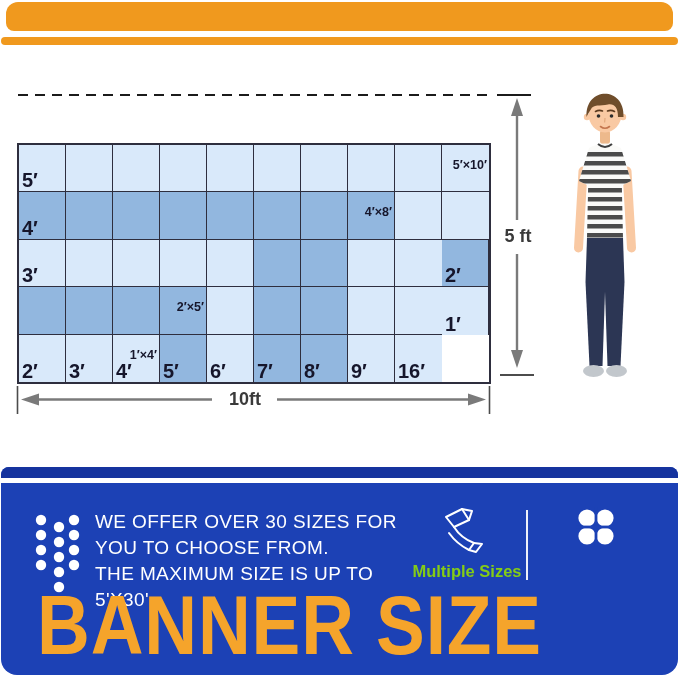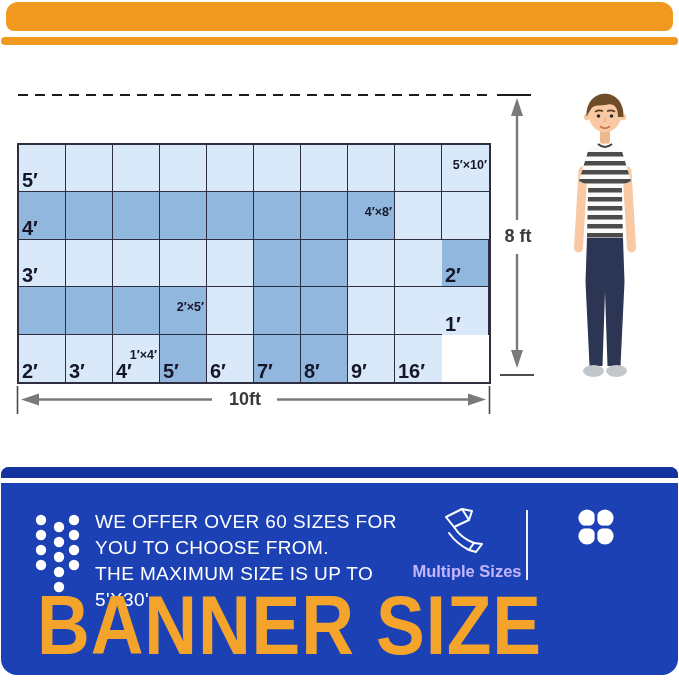--- a/index.html
+++ b/index.html
@@ -45,21 +45,21 @@
     background:var(--panel-blue,#1C41B5);}
   #panel-accent{position:absolute;left:0;top:0;width:100%;height:11px;
     background:var(--panel-blue-dark,#15339E);border-bottom:5px solid #ffffff;
     border-radius:8px 8px 0 0;}
   #dots{left:33px;top:46px;}
   #intro{left:94px;top:42px;width:330px;color:#ffffff;font-size:19px;line-height:26px;
     font-weight:400;letter-spacing:0.4px;}
   #divider{left:525px;top:43px;width:2px;height:70px;background:#ffffff;opacity:.92;}
   #ribbon-icon{left:437px;top:39px;}
   #clover-icon{left:575px;top:40px;}
-  .feature-label{color:#c4b5fd;font-weight:bold;text-align:center;line-height:1.1;}
+  .feature-label{color:#84cc16;font-weight:bold;text-align:center;line-height:1.1;}
   #feat1{left:402px;top:95px;width:128px;font-size:16.5px;}
   #feat2{left:527px;top:95px;width:140px;font-size:16px;}
   #banner-title{left:36px;top:116px;font-size:84px;font-weight:bold;line-height:1;
     letter-spacing:1px;color:var(--title-orange,#F5A42B);white-space:nowrap;
     transform:scaleX(0.87);transform-origin:left top;}
 </style>
 </head>
 <body>
 
 <div id="bar1" class="abs"></div>
@@ -165,21 +165,21 @@
 </svg>
 <div id="label-10ft" class="abs measure-label">10ft</div>
 
 <svg class="abs" style="left:499px;top:96px" width="38" height="284" viewBox="0 0 38 284">
   <line x1="18" y1="15" x2="18" y2="124" stroke="#7a7a7a" stroke-width="2.4"></line>
   <line x1="18" y1="158" x2="18" y2="262" stroke="#7a7a7a" stroke-width="2.4"></line>
   <polygon points="18,2 12,20 24,20" fill="#7a7a7a"></polygon>
   <polygon points="18,272 12,254 24,254" fill="#7a7a7a"></polygon>
   <line x1="1" y1="279" x2="35" y2="279" stroke="#4c4c4c" stroke-width="1.8"></line>
 </svg>
-<div id="label-6ft" class="abs measure-label">8 ft</div>
+<div id="label-6ft" class="abs measure-label">5 ft</div>
 
 <svg class="abs" style="left:556px;top:86px" width="98" height="294" viewBox="0 0 98 294">
 
   <line x1="27" y1="85" x2="22.5" y2="162" stroke="#F9C9A3" stroke-width="9" stroke-linecap="round"></line>
   <line x1="71" y1="85" x2="75.5" y2="162" stroke="#F9C9A3" stroke-width="9" stroke-linecap="round"></line>
 
   <rect x="44" y="44" width="10" height="14" rx="3" fill="#EDB98C"></rect>
 
   <defs>
     <clipPath id="shirtClip">
@@ -238,21 +238,21 @@
         <circle cx="25" cy="59" r="5.2"></circle>
       <circle cx="25" cy="74" r="5.2"></circle>
       <circle cx="40" cy="7" r="5.2"></circle>
         <circle cx="40" cy="22" r="5.2"></circle>
       <circle cx="40" cy="37" r="5.2"></circle>
         <circle cx="40" cy="52" r="5.2"></circle>
     </g>
   </svg>
 
   <div id="intro" class="abs">
-    <div>WE OFFER OVER 60 SIZES FOR</div>
+    <div>WE OFFER OVER 30 SIZES FOR</div>
     <div>YOU TO CHOOSE FROM.</div>
     <div>THE MAXIMUM SIZE IS UP TO 5'X30'.</div>
   </div>
 
   <svg id="ribbon-icon" class="abs" width="50" height="48" viewBox="0 0 50 48">
     <g stroke="#ffffff" stroke-width="2" fill="none" stroke-linejoin="round" stroke-linecap="round">
       <path d="M8 11 L24 3 L31 14 L16 21 Z"></path>
       <path d="M24 3 L34 5 L31 14"></path>
       <path d="M16 21 C21 29 28 34 36 37 L31 44 C23 40 16 34 11 27"></path>
       <path d="M36 37 L44 38 L38 46 L31 44"></path>

